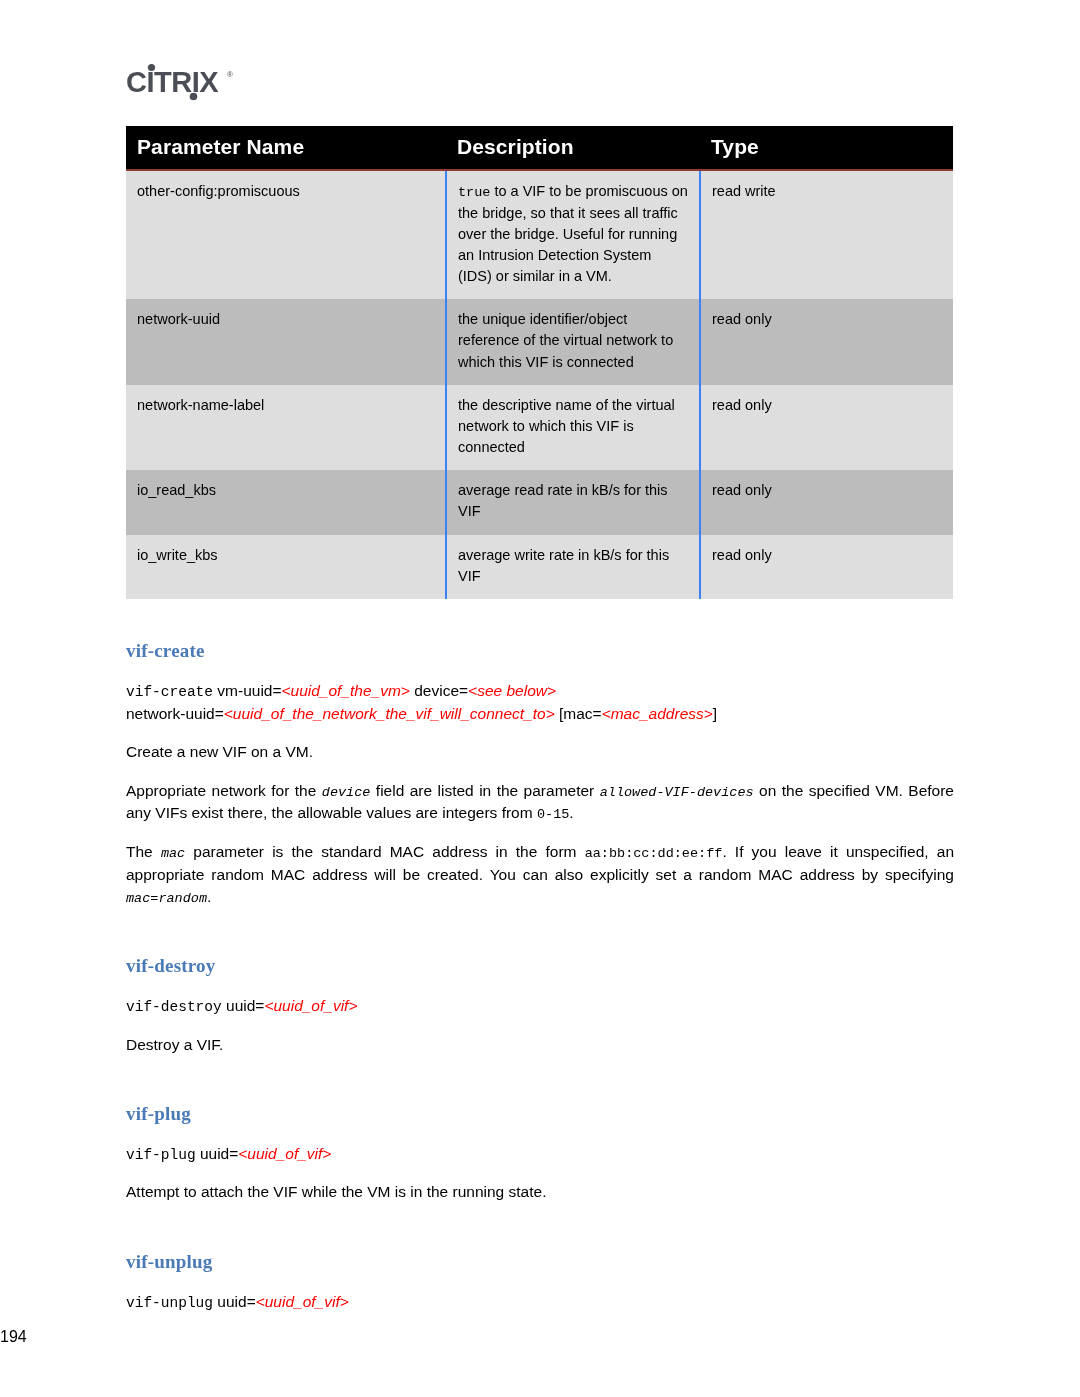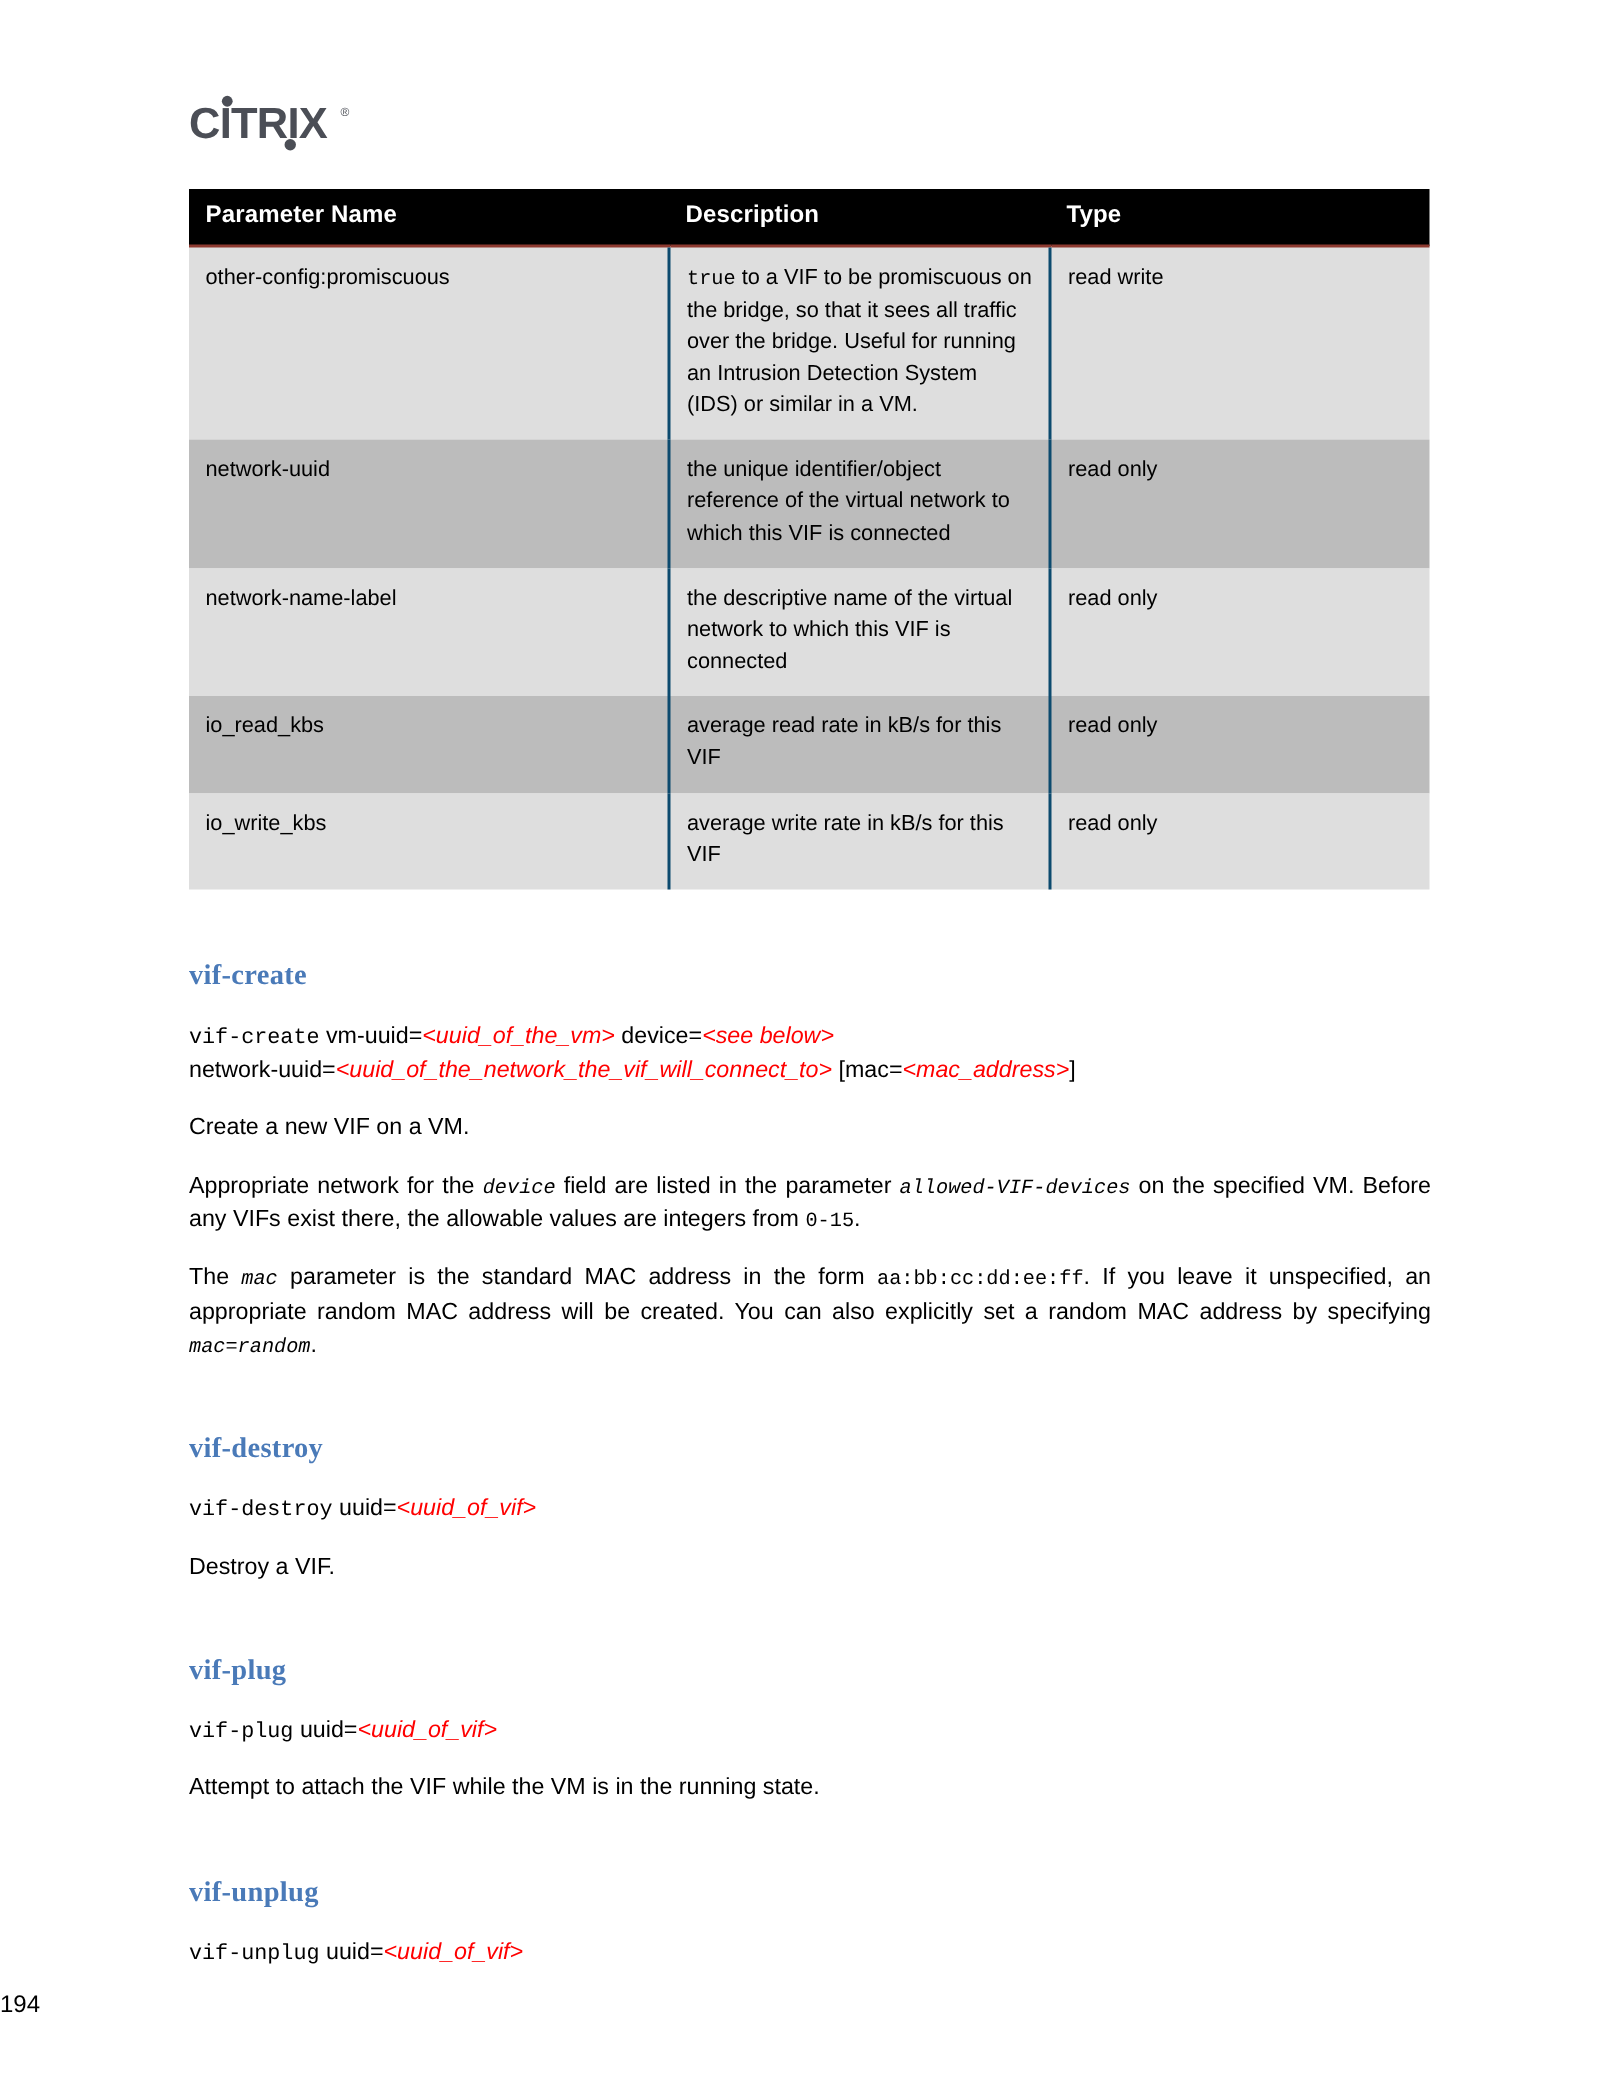--- a/index.html
+++ b/index.html
@@ -44,29 +44,29 @@
     border-collapse: collapse;
     table-layout: fixed;
     font-size: 14.5px;
   }
   .param-table th {
     background: #000000;
     color: #ffffff;
     font-weight: bold;
     text-align: left;
     padding: 9px 11px 10px 11px;
-    font-size: 16px;
+    font-size: 21px;
     letter-spacing: 0.1px;
     border-bottom: 2px solid #8d3a30;
   }
   .param-table td {
     vertical-align: top;
     padding: 10px 11px 12px 11px;
     line-height: 1.46;
-    border-right: 2px solid #0c4a6e;
+    border-right: 2px solid #3b82f6;
   }
   .param-table td:last-child { border-right: none; }
   .param-table tr.band-light td { background: #dedede; }
   .param-table tr.band-dark  td { background: #bcbcbc; }
 
   .col-name { width: 320px; }
   .col-desc { width: 254px; }
   .col-type { width: 253px; }
 
   .mono { font-family: "Liberation Mono", "DejaVu Sans Mono", monospace; font-size: 13.5px; }

